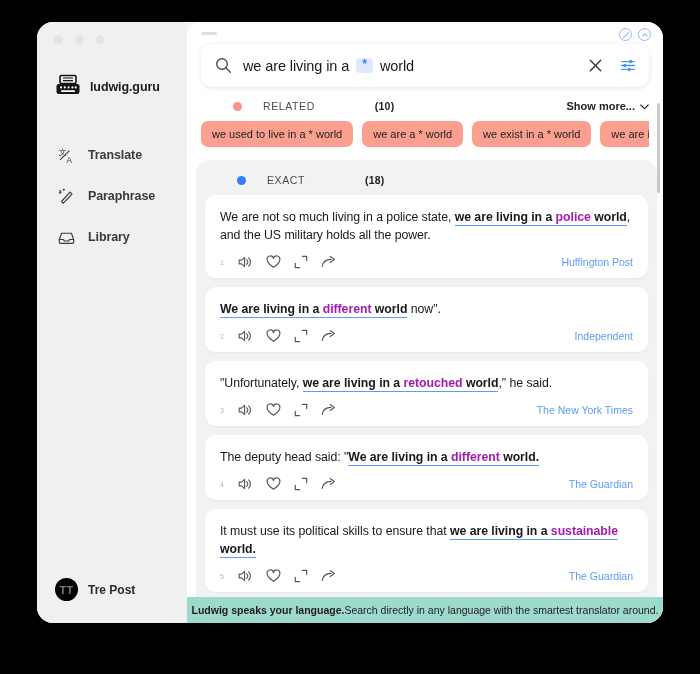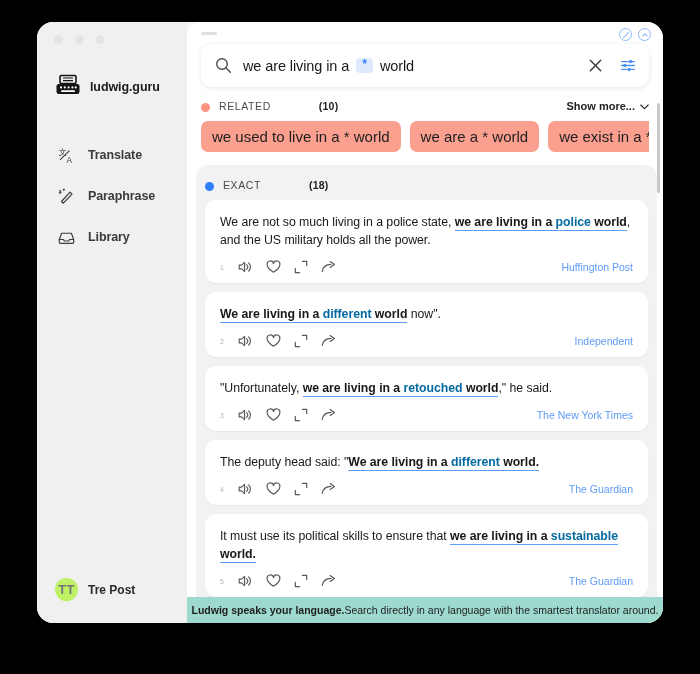--- a/index.html
+++ b/index.html
@@ -95,23 +95,23 @@
   #user-row {
     margin-top: auto;
     display: flex;
     align-items: center;
     gap: 10px;
     padding: 0 0 22px 18px;
   }
   #avatar {
     width: 23px; height: 23px;
     border-radius: 50%;
-    background: #bef264;
+    background: #000000;
     color: #77777a;
-    font-size: 13px;
+    font-size: 11px;
     font-weight: 700;
     display: flex;
     align-items: center;
     justify-content: center;
     letter-spacing: 0.2px;
   }
   #user-name {
     font-size: 12px;
     font-weight: 600;
     color: #2b2b2e;
@@ -216,22 +216,23 @@
     padding: 0 14px;
   }
   .section-head {
     display: flex;
     align-items: center;
     justify-content: space-between;
     padding: 3px 0 9px 0;
   }
   .section-head-left {
     display: flex;
-    align-items: flex-end;
-    gap: 9px;
+    align-items: center;
+    gap: 21px;
+    margin-left: 32px;
   }
   .dot { width: 9px; height: 9px; border-radius: 50%; }
   .dot.related { background: #fa9584; }
   .dot.exact { background: #2f80ff; }
   .sec-title {
     font-size: 10.5px;
     color: #4a4a4d;
     letter-spacing: 0.6px;
   }
   .sec-count {
@@ -254,21 +255,21 @@
   #related-tags {
     display: flex;
     gap: 9px;
     padding-bottom: 13px;
     overflow: hidden;
     white-space: nowrap;
   }
   .tag {
     background: #fba08f;
     color: #1e1e21;
-    font-size: 15px;
+    font-size: 11px;
     border-radius: 7px;
     padding: 7px 11px;
     white-space: nowrap;
     flex: 0 0 auto;
     cursor: pointer;
   }
 
   
   #exact-tray {
     background: #f2f2f4;
@@ -290,21 +291,21 @@
     font-size: 12.3px;
     line-height: 18px;
     color: #19191c;
     letter-spacing: -0.05px;
   }
   .hl {
     font-weight: 700;
     border-bottom: 1.6px solid #5a9cff;
     padding-bottom: 1px;
   }
-  .kw { color: #0369a1; font-weight: 700; text-align: right; }
+  .kw { color: #a21caf; font-weight: 700; text-align: right; }
   .card-foot {
     display: flex;
     align-items: center;
     justify-content: space-between;
     margin-top: 11px;
   }
   .foot-left {
     display: flex;
     align-items: center;
     gap: 13px;

